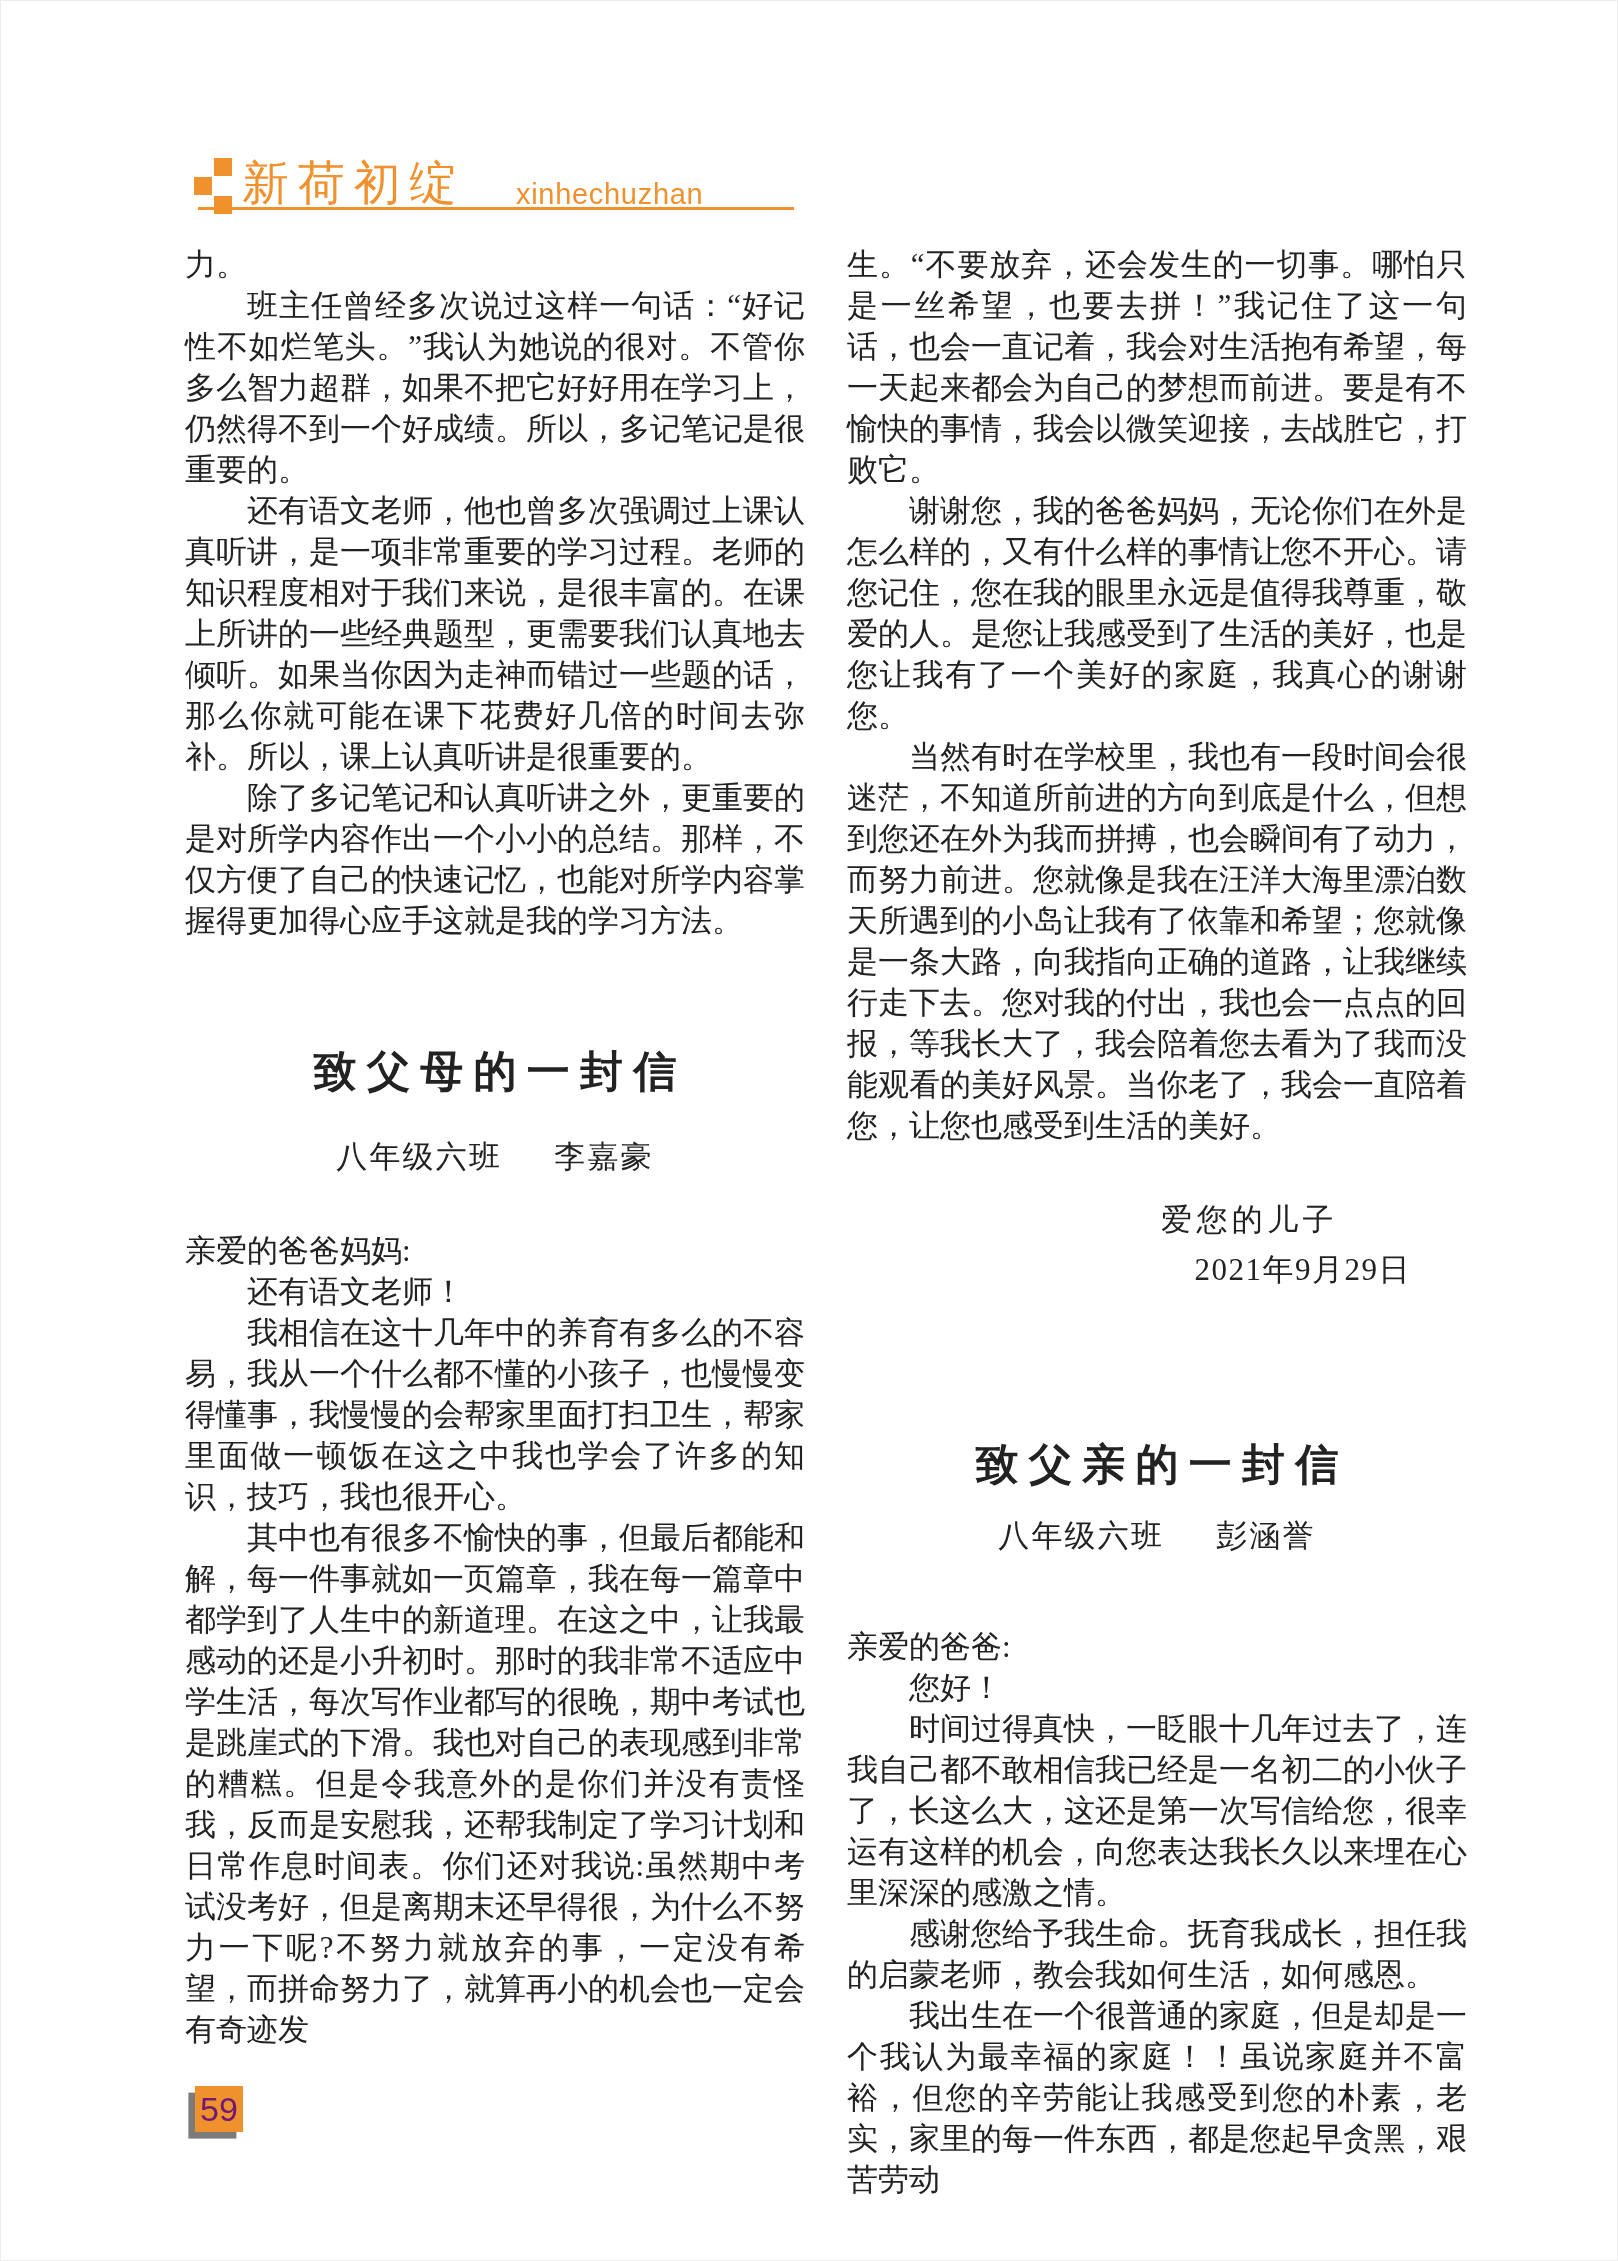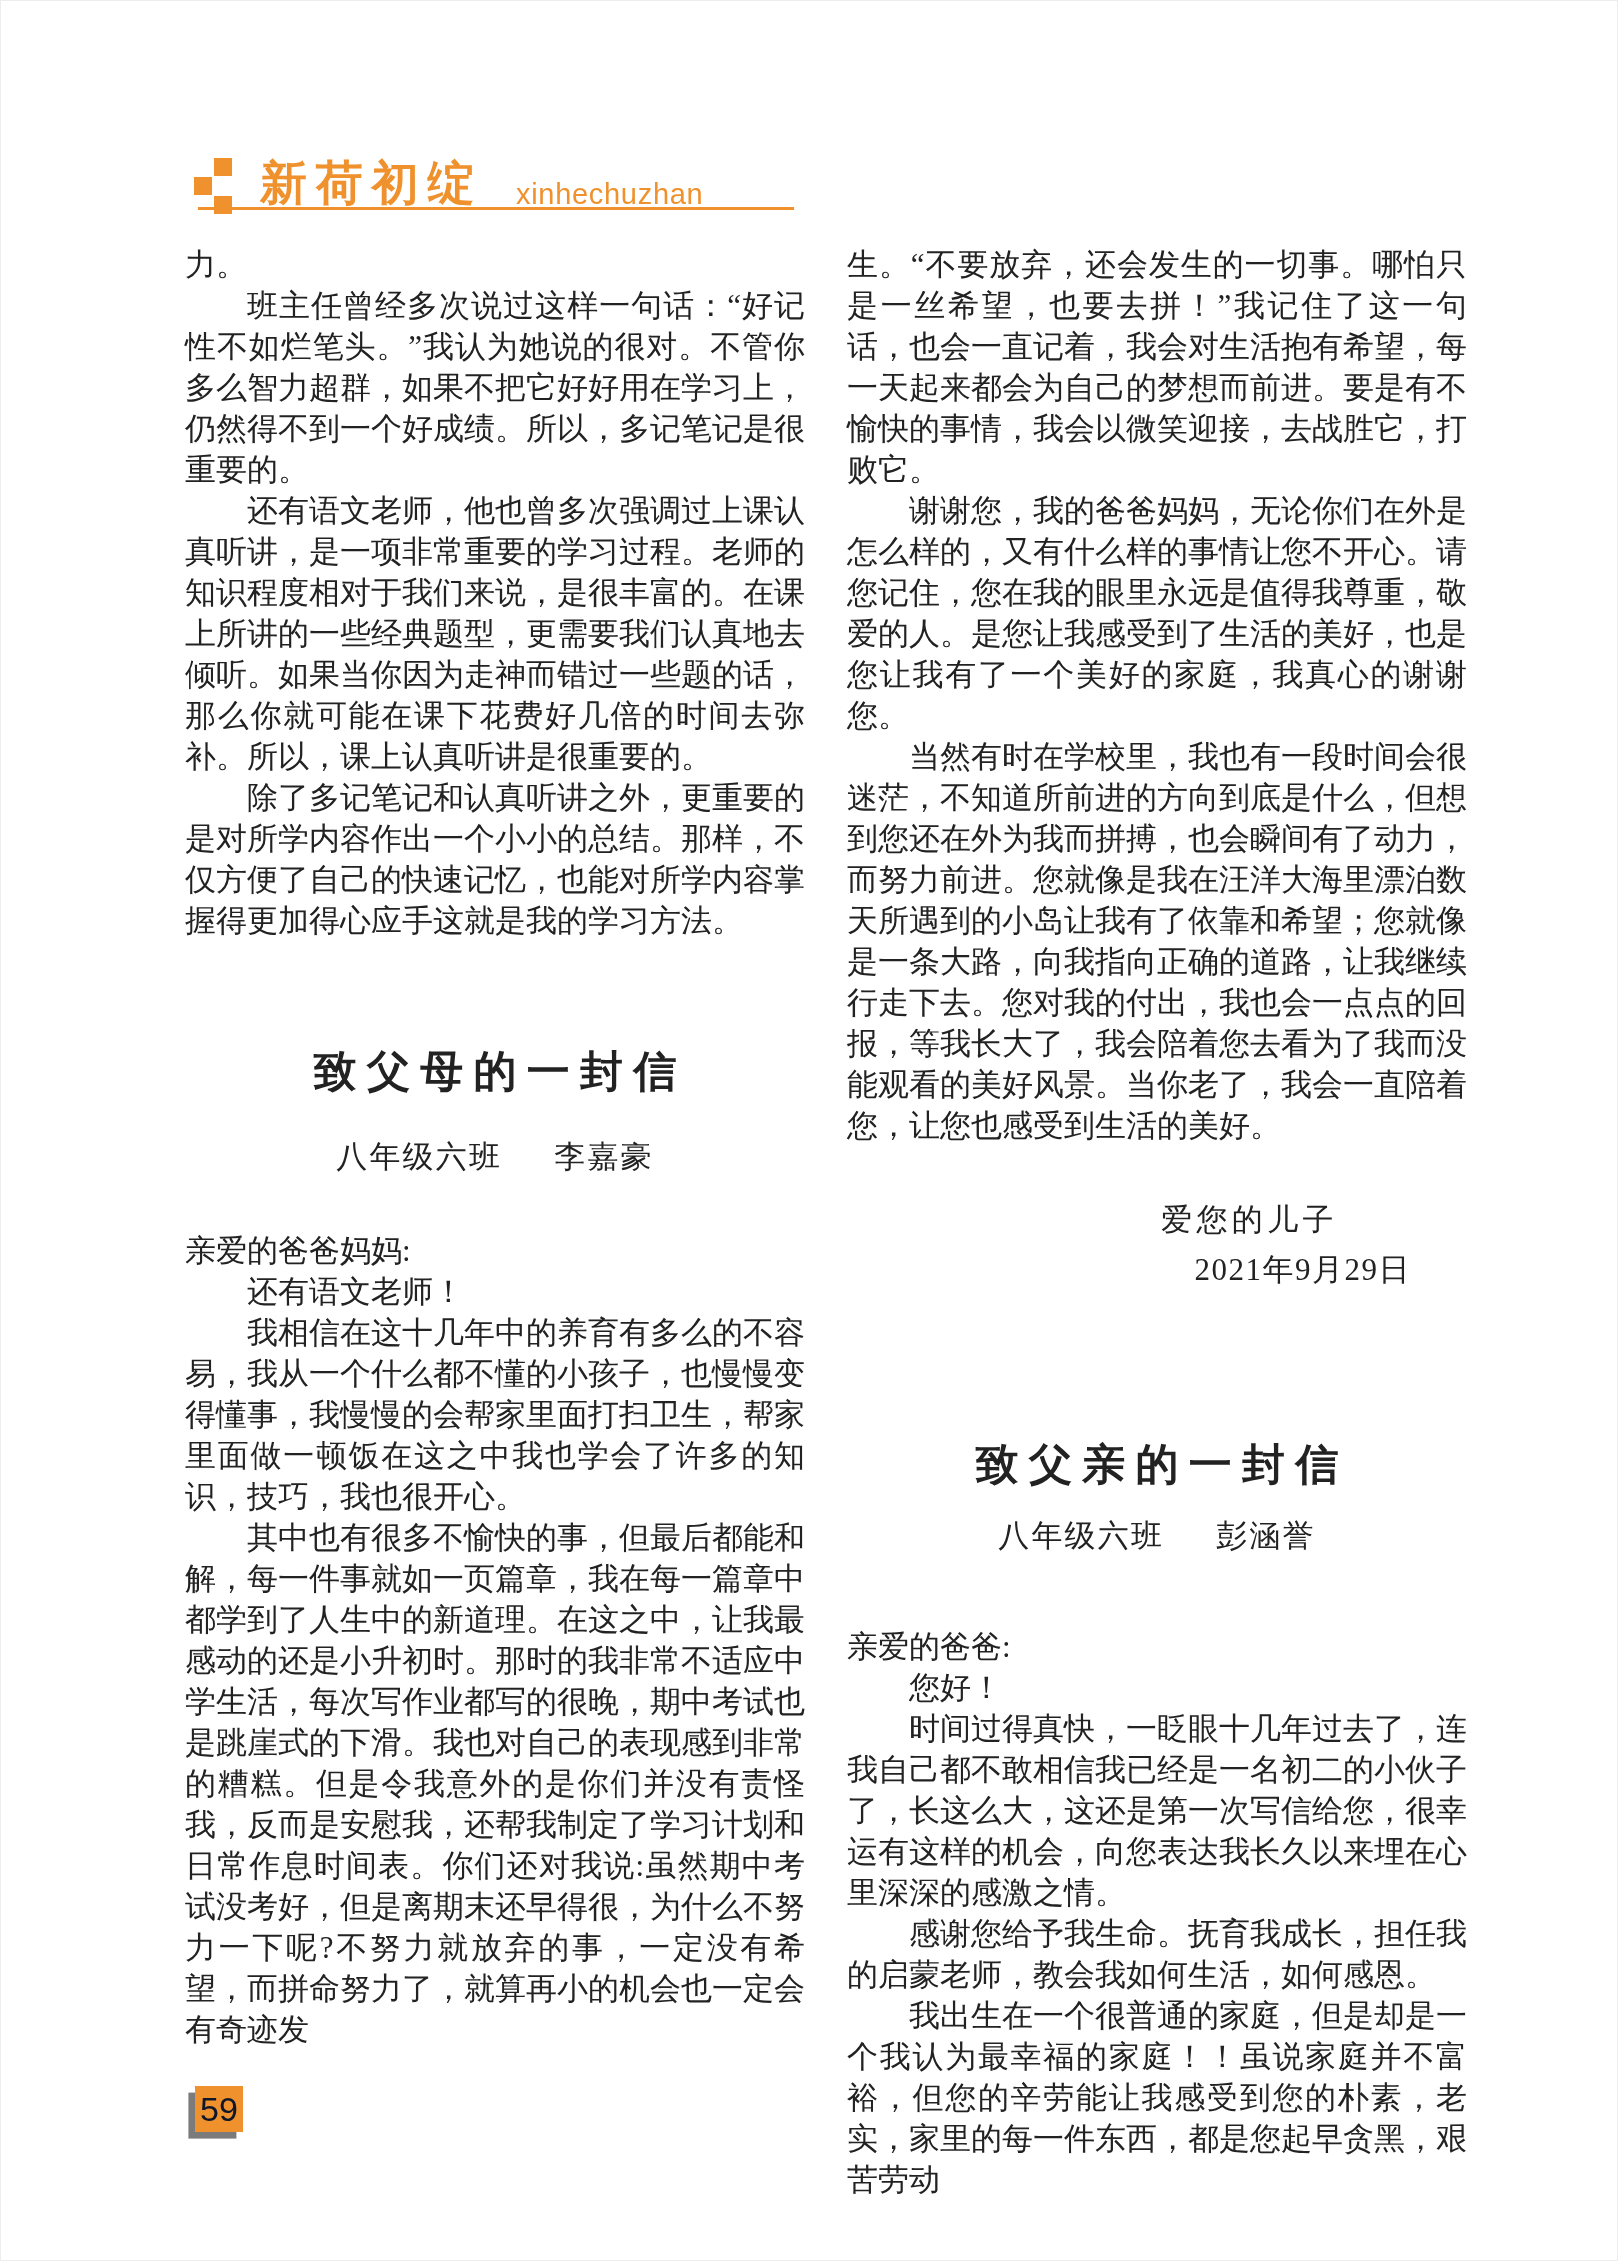--- a/index.html
+++ b/index.html
@@ -19,23 +19,23 @@
     color:var(--ink);
   }
 
   
   .logo-squares{position:absolute;left:193px;top:157px;width:40px;height:57px;}
   .logo-squares .sq{position:absolute;width:18.4px;height:18.4px;background:var(--accent);}
   .logo-squares .sq1{left:20px;top:0;}
   .logo-squares .sq2{left:0;top:19px;}
   .logo-squares .sq3{left:20px;top:38px;}
   .logo-title{
-    position:absolute;left:259px;top:155px;
+    position:absolute;left:241px;top:155px;
     font-family:"Liberation Sans","DejaVu Sans",sans-serif;
-    font-weight:bold;font-size:47px;line-height:53px;
+    font-weight:normal;font-size:47px;line-height:53px;
     letter-spacing:8.8px;color:var(--accent);white-space:nowrap;
   }
   .logo-sub{
     position:absolute;left:515px;top:177px;
     font-family:"Liberation Sans","DejaVu Sans",sans-serif;
     font-size:29px;line-height:32px;letter-spacing:0.7px;
     color:var(--accent);white-space:nowrap;
   }
   .masthead-rule{position:absolute;left:197px;top:206px;width:596px;height:2.9px;background:var(--accent);}
 
@@ -66,21 +66,21 @@
 
   .signature{margin-top:52px;text-align:right;font-size:31px;line-height:44px;}
   .signature .sig-name{display:block;margin-right:129px;letter-spacing:4.4px;}
   .signature .sig-date{display:block;margin-top:5.9px;margin-right:56px;letter-spacing:1.5px;}
 
   
   .page-num{
     position:absolute;left:194px;top:2085px;
     width:48px;height:46px;background:var(--accent);
     box-shadow:-6.6px 6.6px 0 0 var(--shadow-gray);
-    color:#0f172a;
+    color:#701a75;
     font-family:"Liberation Sans","DejaVu Sans",sans-serif;
     font-size:34px;line-height:46px;text-align:center;
   }
 </style>
 </head>
 <body>
 
 <div class="page">
 
   <div class="logo-squares">

